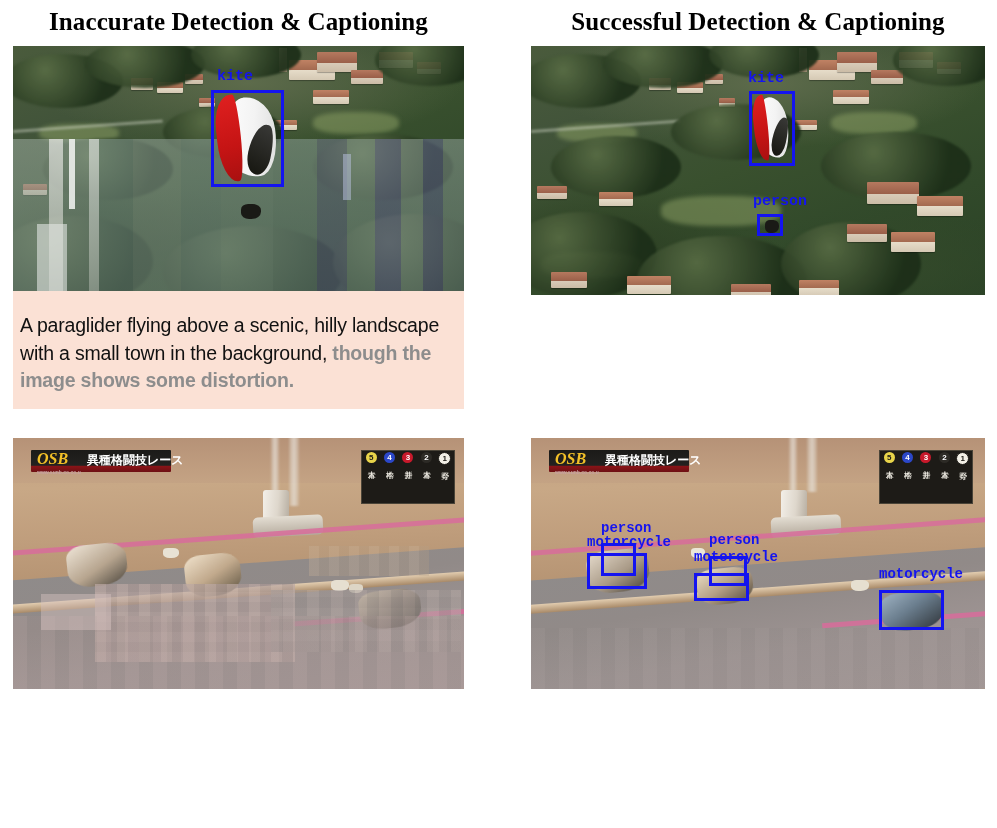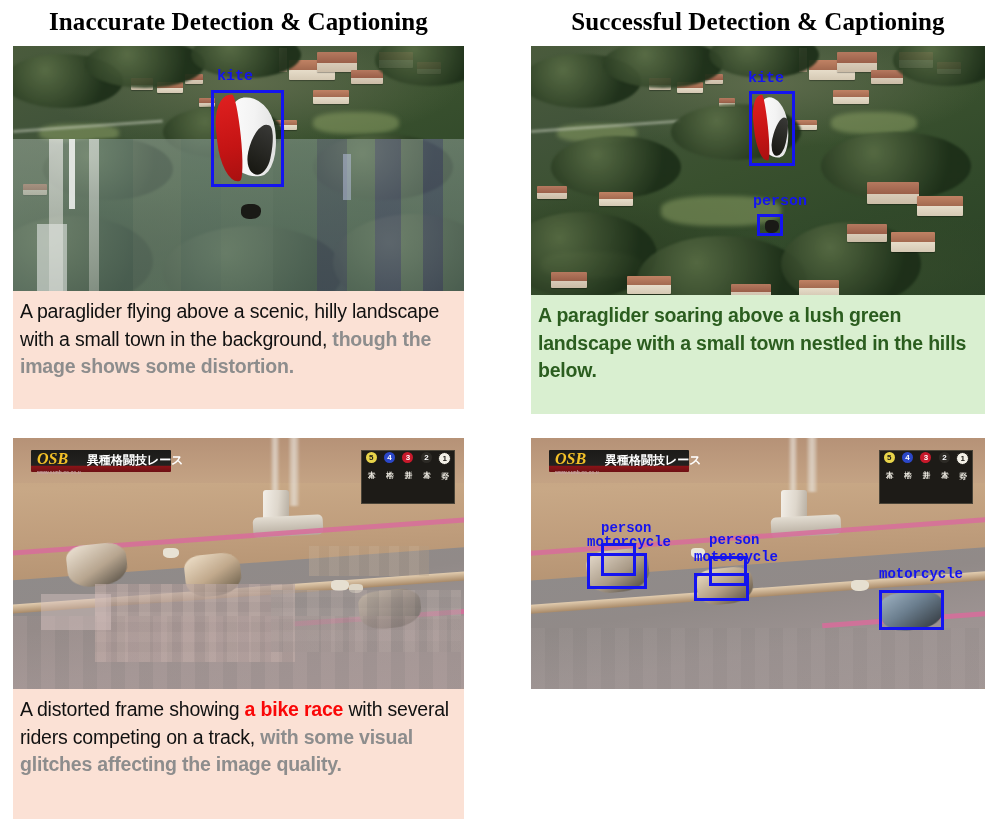--- a/index.html
+++ b/index.html
@@ -29,21 +29,21 @@
 
   
   .panel{position:absolute;}
   .figure{
     position:relative;
     overflow:hidden;
     background:#3b4a3a;
   }
   .caption{
     box-sizing:border-box;
-    padding:7px 6px 9px 7px;
+    padding:21px 6px 9px 7px;
     font-family:"Liberation Sans", sans-serif;
     font-size:19.5px;
     line-height:27.5px;
     letter-spacing:-0.2px;
     word-spacing:0px;
   }
   .cap-bad{background:#fbe1d5;color:#111111;}
   .cap-good{background:#d9efd0;color:#111111;}
   .hl-grey{color:#8d8d8d;font-weight:bold;}
   .hl-red{color:#fa0707;font-weight:bold;}
@@ -378,23 +378,20 @@
         </div>
       </div>
       <div class="bbox-label" style="left:217px;top:24px;font-size:15px;">kite</div>
 
       <div class="bbox" style="left:226px;top:168px;width:26px;height:22px;">
         <div class="pilot-dot" style="left:5px;top:3px;width:14px;height:13px;"></div>
       </div>
       <div class="bbox-label" style="left:222px;top:147px;font-size:15px;">person</div>
     </div>
 
-    <div class="caption cap-good" id="cap-tr">
-      <span class="all-green">A paraglider soaring above a lush green landscape with a small town nestled in the hills below.</span>
-    </div>
   </div>
 
   <div class="panel" id="panel-bl">
     <div class="figure" id="fig-bl">
       <div class="track-scene">
         <div class="track-sand"></div>
         <div class="track-sand2"></div>
 
         <div class="pole" style="left:258px;top:-10px;width:8px;height:82px;"></div>
         <div class="pole" style="left:276px;top:-10px;width:10px;height:78px;"></div>
@@ -447,23 +444,20 @@
         <div class="pixelate" style="left:258px;top:152px;width:190px;height:62px;background:
              repeating-linear-gradient(90deg, rgba(150,142,140,.42) 0 12px, rgba(176,164,160,.38) 12px 24px),
              repeating-linear-gradient(0deg, rgba(160,150,148,.3) 0 11px, rgba(186,174,170,.28) 11px 22px);"></div>
         <div class="pixelate" style="left:0px;top:178px;width:451px;height:74px;background:
              repeating-linear-gradient(90deg, rgba(182,160,158,.32) 0 14px, rgba(160,142,140,.28) 14px 28px);"></div>
         <div class="pixelate" style="left:28px;top:156px;width:70px;height:36px;background:rgba(214,196,192,.45);"></div>
         <div class="pixelate" style="left:296px;top:108px;width:120px;height:30px;background:repeating-linear-gradient(90deg, rgba(198,176,152,.35) 0 10px, rgba(180,158,134,.3) 10px 20px);"></div>
       </div>
     </div>
 
-    <div class="caption cap-bad" id="cap-bl">
-      <span>A distorted frame showing </span><span class="hl-red">a bike race</span><span> with several riders competing on a track, </span><span class="hl-grey">with some visual glitches affecting the image quality.</span>
-    </div>
   </div>
 
   <div class="panel" id="panel-br">
     <div class="figure" id="fig-br">
       <div class="track-scene">
         <div class="track-sand"></div>
         <div class="track-sand2"></div>
 
         <div class="pole" style="left:258px;top:-10px;width:8px;height:68px;"></div>
         <div class="pole" style="left:276px;top:-10px;width:10px;height:64px;"></div>

